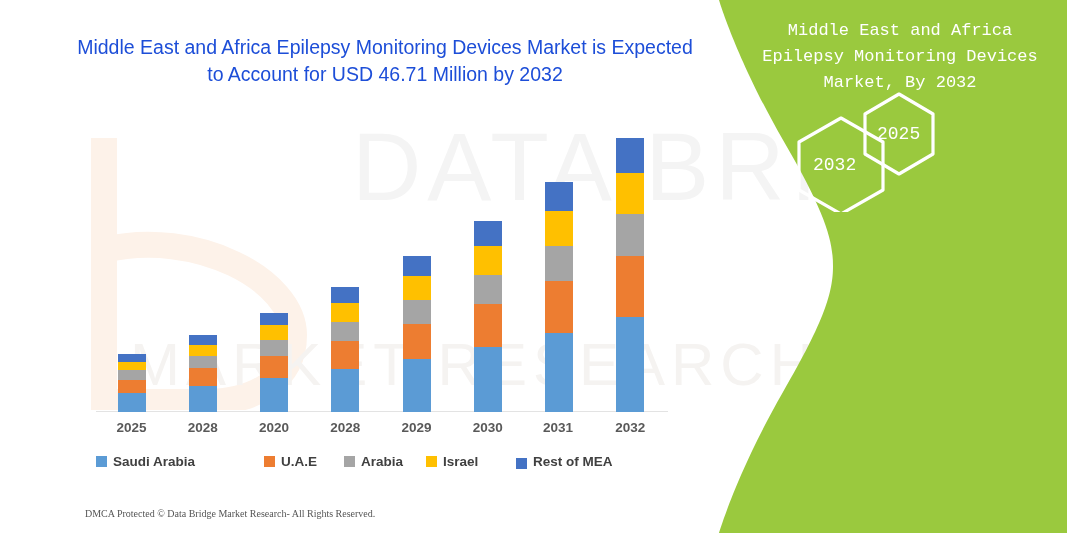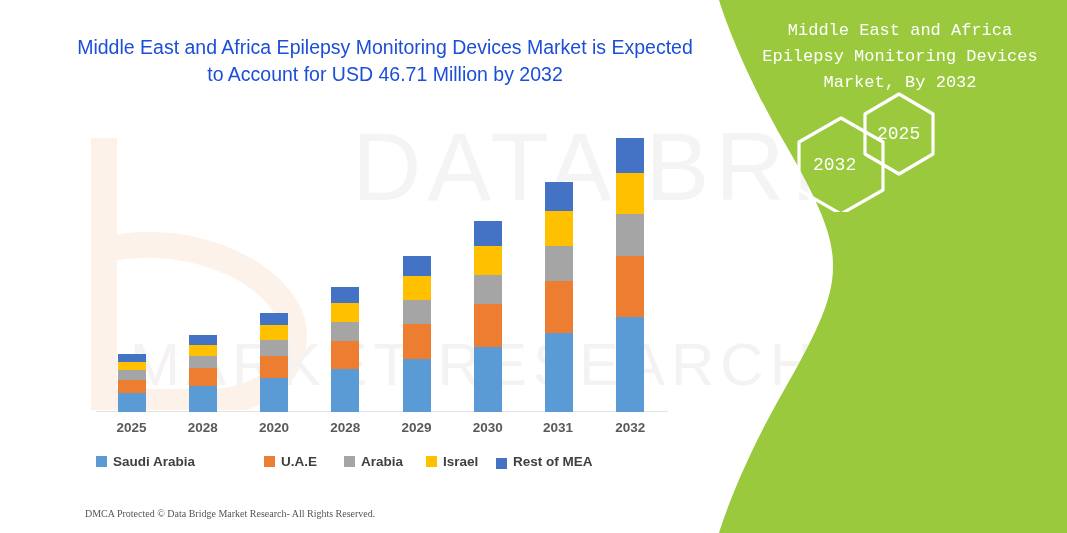--- a/index.html
+++ b/index.html
@@ -313,21 +313,21 @@
         <span class="legend-label">U.A.E</span>
       </div>
       <div class="legend-item" style="left: 248px;">
         <span class="legend-swatch" style="background: rgb(165, 165, 165);"></span>
         <span class="legend-label">Arabia</span>
       </div>
       <div class="legend-item" style="left: 330px;">
         <span class="legend-swatch" style="background: rgb(255, 192, 0);"></span>
         <span class="legend-label">Israel</span>
       </div>
-      <div class="legend-item" style="left: 400px; align-items: flex-end;">
+      <div class="legend-item" style="left: 420px; align-items: flex-end;">
         <span class="legend-swatch" style="background: rgb(68, 114, 196);"></span>
         <span class="legend-label">Rest of MEA</span>
       </div>
     </div>
 
   <div id="footer-left">DMCA Protected © Data Bridge Market Research- All Rights Reserved.</div>
 
   <div id="green-panel">
     <svg id="green-svg" width="370" height="533" viewBox="0 0 370 533">
       <path d="M22,0 C22,0 40,60 86,140 C128,212 136,240 136,266 C136,292 128,320 86,392 C40,472 22,533 22,533 L370,533 L370,0 Z" fill="#9AC93E"></path>

